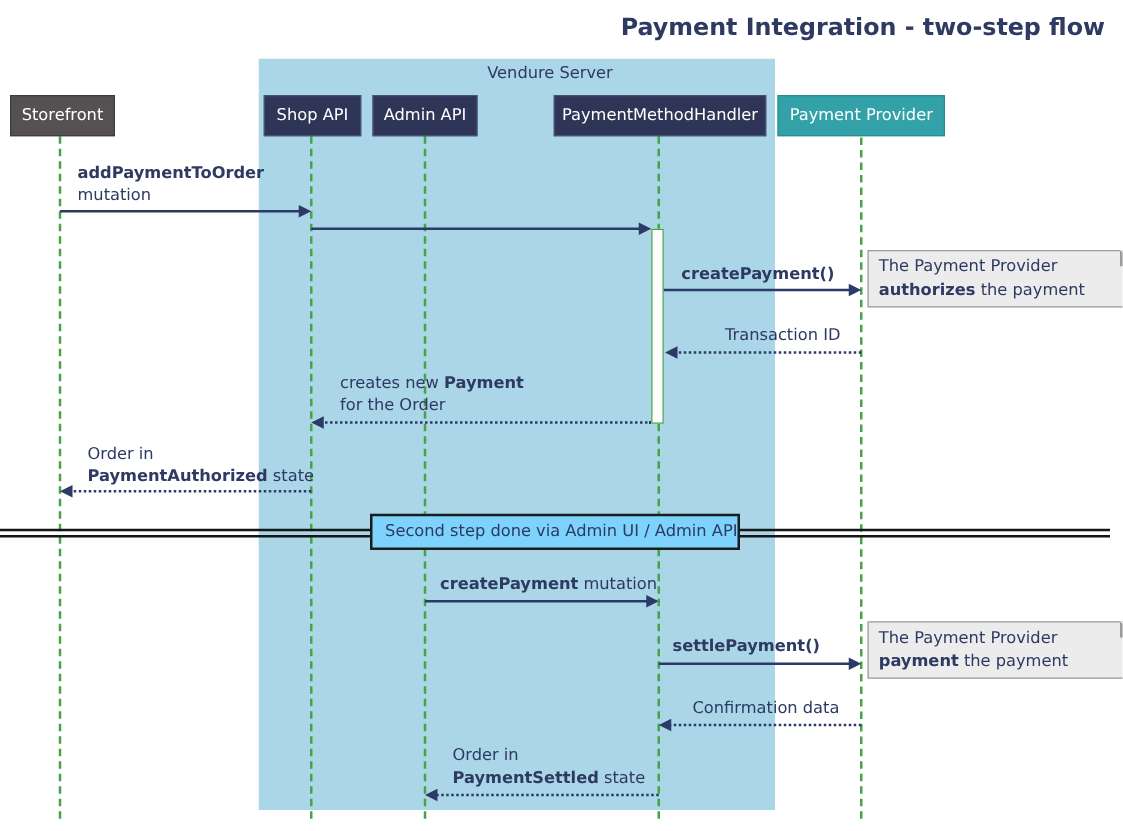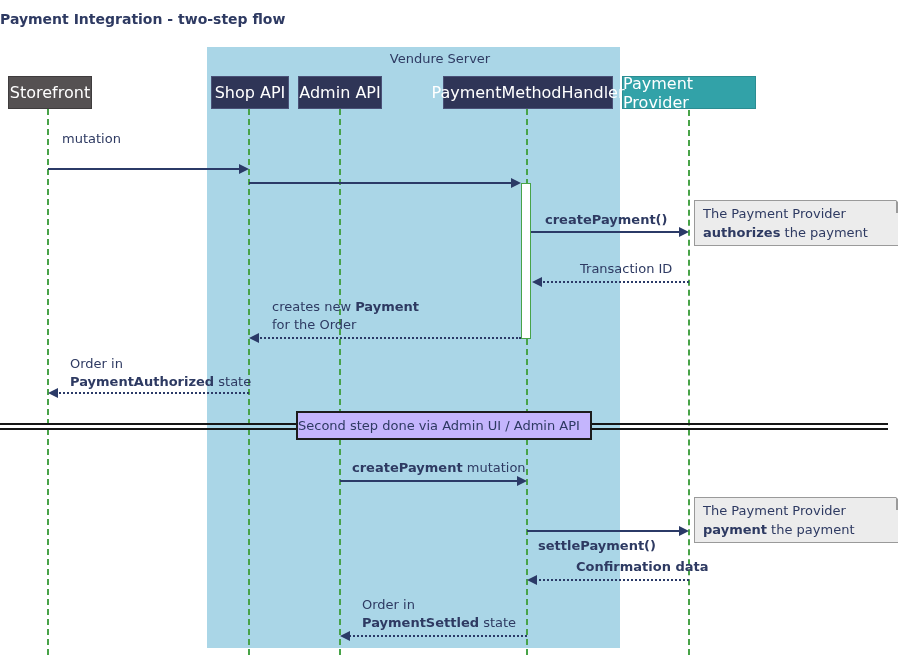--- a/index.html
+++ b/index.html
@@ -4,32 +4,32 @@
 <style>
   * { box-sizing: border-box; }
   body { margin: 0; background: #fff; }
   .stage {
     position: relative; width: 898px; height: 665px; background: #ffffff;
     font-family: "DejaVu Sans", "Liberation Sans", sans-serif;
     color: #2e3a62; overflow: hidden;
   }
   .title {
     position: absolute; left: 0; top: 11px; width: 884px;
-    text-align: left; font-size: 14px; font-weight: bold;
+    text-align: right; font-size: 19px; font-weight: bold;
   }
   .server {
     position: absolute; left: 207px; top: 47px; width: 413px; height: 601px;
     background: #aad6e7;
   }
   .server-label {
     position: absolute; left: 207px; top: 51px; width: 466px;
     text-align: center; font-size: 13px;
   }
   .participant {
-    position: absolute; top: 76px; height: 33px; color: #ffffff; font-size: 16px;
+    position: absolute; top: 76px; height: 33px; color: #ffffff; font-size: 13px;
     display: flex; align-items: center; justify-content: center;
     border: 1px solid rgba(255,255,255,0.25);
   }
   .p-gray { background: #555152; border-color: #3f3c3d; }
   .p-navy { background: #2f3557; border-color: #4a5177; }
   .p-teal { background: #32a2a8; border-color: #2b8d92; }
   .lifeline { position: absolute; width: 0; border-left: 2px dashed #48a348; }
   .activation {
     position: absolute; left: 521px; top: 183px; width: 10px; height: 156px;
     background: #ffffff; border: 1px solid #48a348;
@@ -40,21 +40,21 @@
   .arr .shaft { position: absolute; top: 4px; left: 0; right: 0; border-top: 2px solid #2b3a67; }
   .arr.dotted .shaft { border-top-style: dotted; }
   .arr .head { position: absolute; top: 0; width: 0; height: 0; border-top: 5px solid transparent; border-bottom: 5px solid transparent; }
   .arr.right .head { right: 0; border-left: 10px solid #2b3a67; }
   .arr.right .shaft { right: 4px; }
   .arr.left .head { left: 0; border-right: 10px solid #2b3a67; }
   .arr.left .shaft { left: 4px; }
   .divline { position: absolute; left: 0; width: 888px; height: 0; border-top: 2px solid #161616; }
   .divider-box {
     position: absolute; left: 296px; top: 411px; width: 296px; height: 29px;
-    background: #c4b5fd; border: 2px solid #1c1c1c; text-align: left;
+    background: #7dd3fc; border: 2px solid #1c1c1c; text-align: right;
     line-height: 25px; font-size: 13px;
   }
   .note {
     position: absolute; left: 694px; width: 215px; height: 46px;
     background: #ececec; border: 1px solid #9a9a9a;
     font-size: 13px; line-height: 19px; padding: 3px 8px;
   }
   .note::before {
     content: ""; position: absolute; top: -1px; right: -1px; width: 0; height: 0;
     border-style: solid; border-width: 0 13px 13px 0;
@@ -89,20 +89,21 @@
   <div class="participant p-teal" style="left:622px; width:134px;">
     <span>Payment Provider</span>
   </div>
   <div class="participant p-navy" style="left:443px; width:170px;">
     <span>PaymentMethodHandler</span>
   </div>
 
   <div class="activation"></div>
 
   <div class="label" style="left:62px; top:130px;">
+    <div><span class="b">addPaymentToOrder</span></div>
     <div><span>mutation</span></div>
   </div>
   <div class="arr right" style="left:48px; top:164px; width:201px;">
     <div class="shaft"></div>
       <div class="head"></div>
   </div>
 
   <div class="arr right" style="left:249px; top:178px; width:272px;">
     <div class="shaft"></div>
       <div class="head"></div>
@@ -154,34 +155,34 @@
   </div>
 
   <div class="label" style="left:352px; top:459px;">
     <span class="b">createPayment</span><span> mutation</span>
   </div>
   <div class="arr right" style="left:340px; top:476px; width:187px;">
     <div class="shaft"></div>
       <div class="head"></div>
   </div>
 
-  <div class="label" style="left:538px; top:537px;">
+  <div class="label" style="left:538px; top:509px;">
     <span class="b">settlePayment()</span>
   </div>
   <div class="arr right" style="left:527px; top:526px; width:162px;">
     <div class="shaft"></div>
       <div class="head"></div>
   </div>
 
   <div class="note" style="top:497px;">
     <div><span>The Payment Provider</span></div>
     <div><span class="b">payment</span><span> the payment</span></div>
   </div>
 
-  <div class="label" style="left:576px; top:558px;font-weight:bold;">
+  <div class="label" style="left:554px; top:558px;">
     <span>Confirmation data</span>
   </div>
   <div class="arr left dotted" style="left:527px; top:575px; width:162px;">
     <div class="shaft"></div>
       <div class="head"></div>
   </div>
 
   <div class="label" style="left:362px; top:596px;">
     <div><span>Order in</span></div>
     <div><span class="b">PaymentSettled</span><span> state</span></div>

